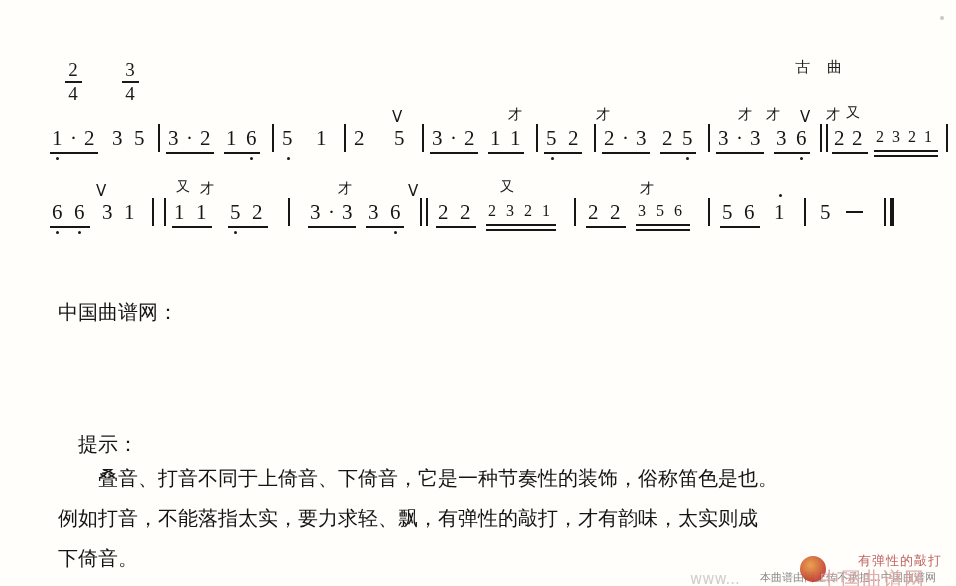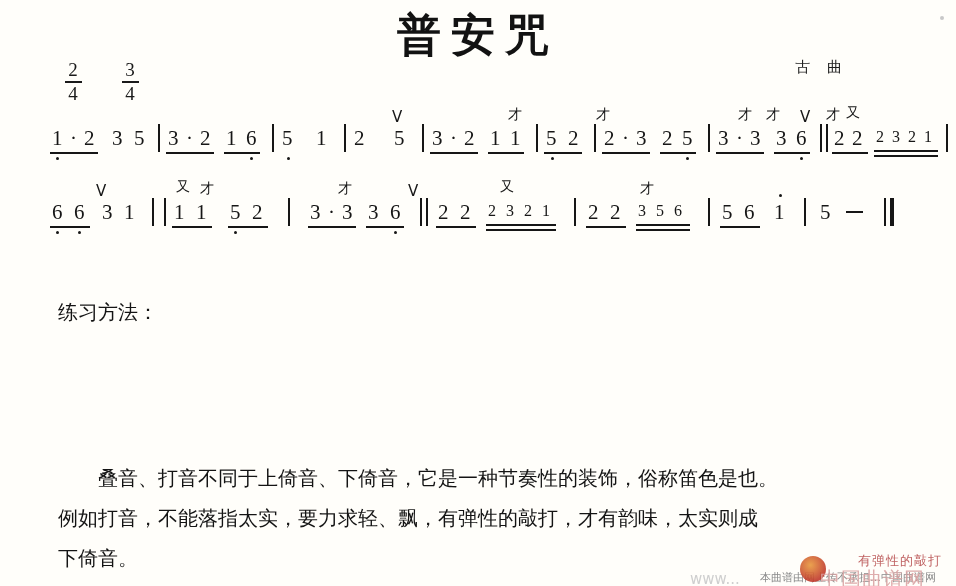--- a/index.html
+++ b/index.html
@@ -217,21 +217,20 @@
     border-radius: 50%;
   }
 </style>
 </head>
 <body>
 
 <div id="sheet">
 
   <div class="corner-mark"></div>
 
-  <div class="title">普安咒</div>
 
   <div class="composer">古 曲</div>
 
   <div class="timesig" id="ts1">
     <span class="num">2</span>
     <span class="bar"></span>
     <span class="den">4</span>
   </div>
   <div class="timesig" id="ts2">
     <span class="num">3</span>
@@ -393,23 +392,24 @@
     <span class="note" style="left:726px;top:22px;">1</span>
     <span class="dothigh" style="left:731px;top:16px;"></span>
     <span class="barline" style="left:756px;top:20px;height:28px;"></span>
 
     <span class="note" style="left:772px;top:22px;">5</span>
     <span class="dash" style="left:798px;top:33px;"></span>
     <span class="barline" style="left:836px;top:20px;height:28px;"></span>
     <span class="barline thick" style="left:842px;top:20px;height:28px;"></span>
   </div>
 
-  <div class="body-text" id="p1">练习方法：</div>
-
-
+  <div class="body-text" id="p1">中国曲谱网：</div>
+
+
+  <div class="body-text indent2" id="p4">提示：</div>
   <div class="body-text indent" id="p5">叠音、打音不同于上倚音、下倚音，它是一种节奏性的装饰，俗称笛色是也。</div>
   <div class="body-text" id="p6">例如打音，不能落指太实，要力求轻、飘，有弹性的敲打，才有韵味，太实则成</div>
   <div class="body-text" id="p7">下倚音。</div>
 
   <div class="wm-right">有弹性的敲打</div>
   <div class="wm-faint">www...</div>
   <div class="wm-footer">本曲谱由网上传不承担…中国曲谱网</div>
   <div class="wm-logo"></div>
   <div class="wm-big">中国曲谱网</div>
 

